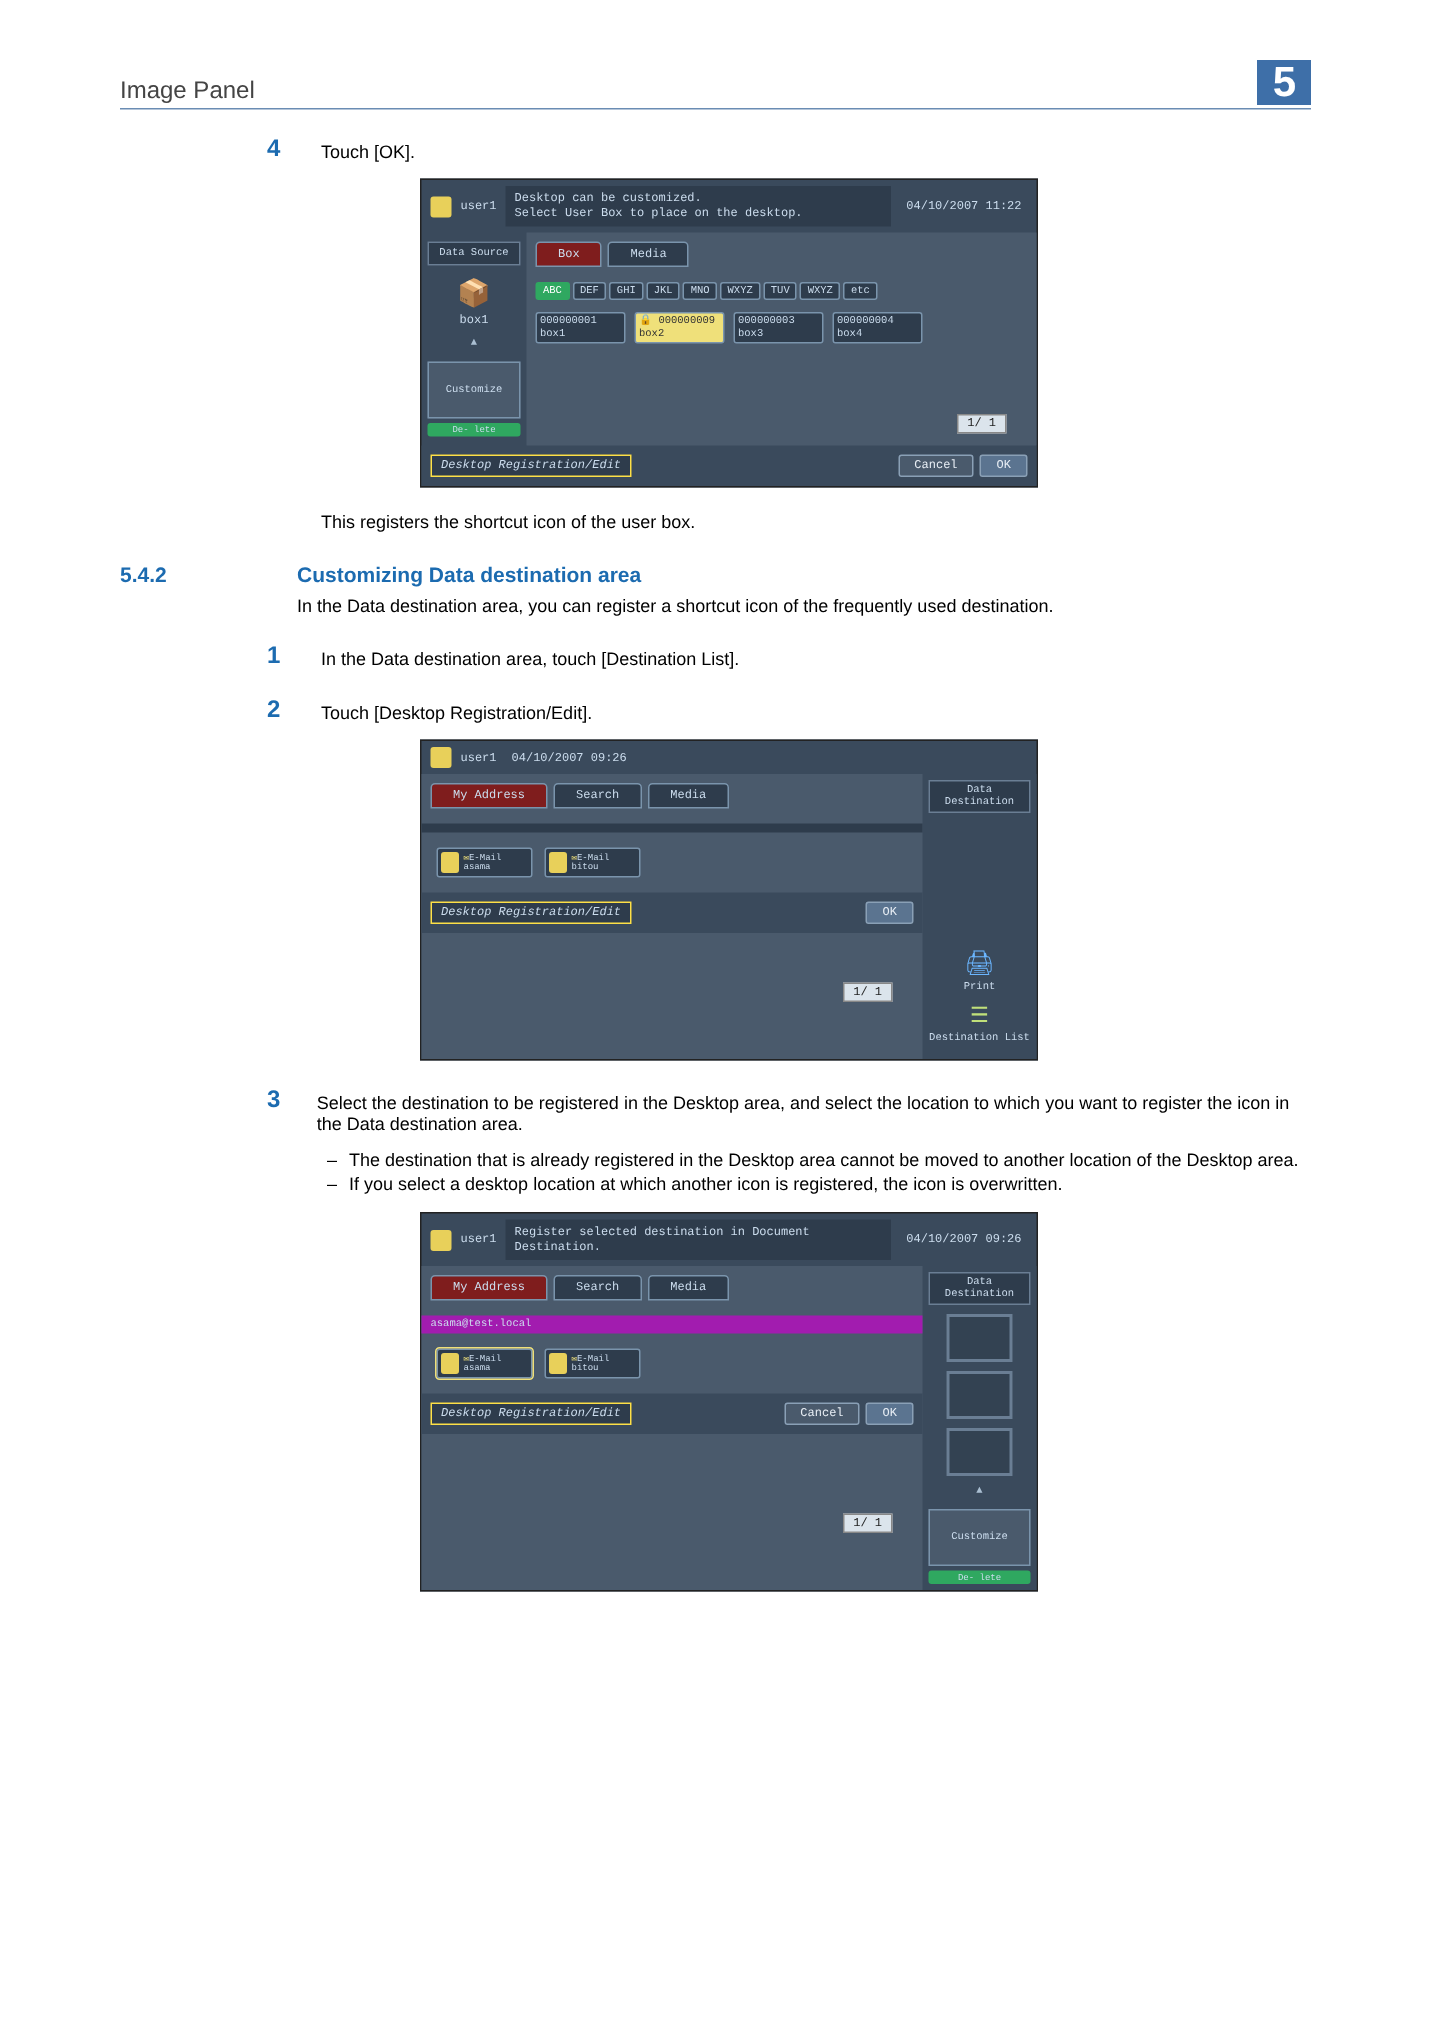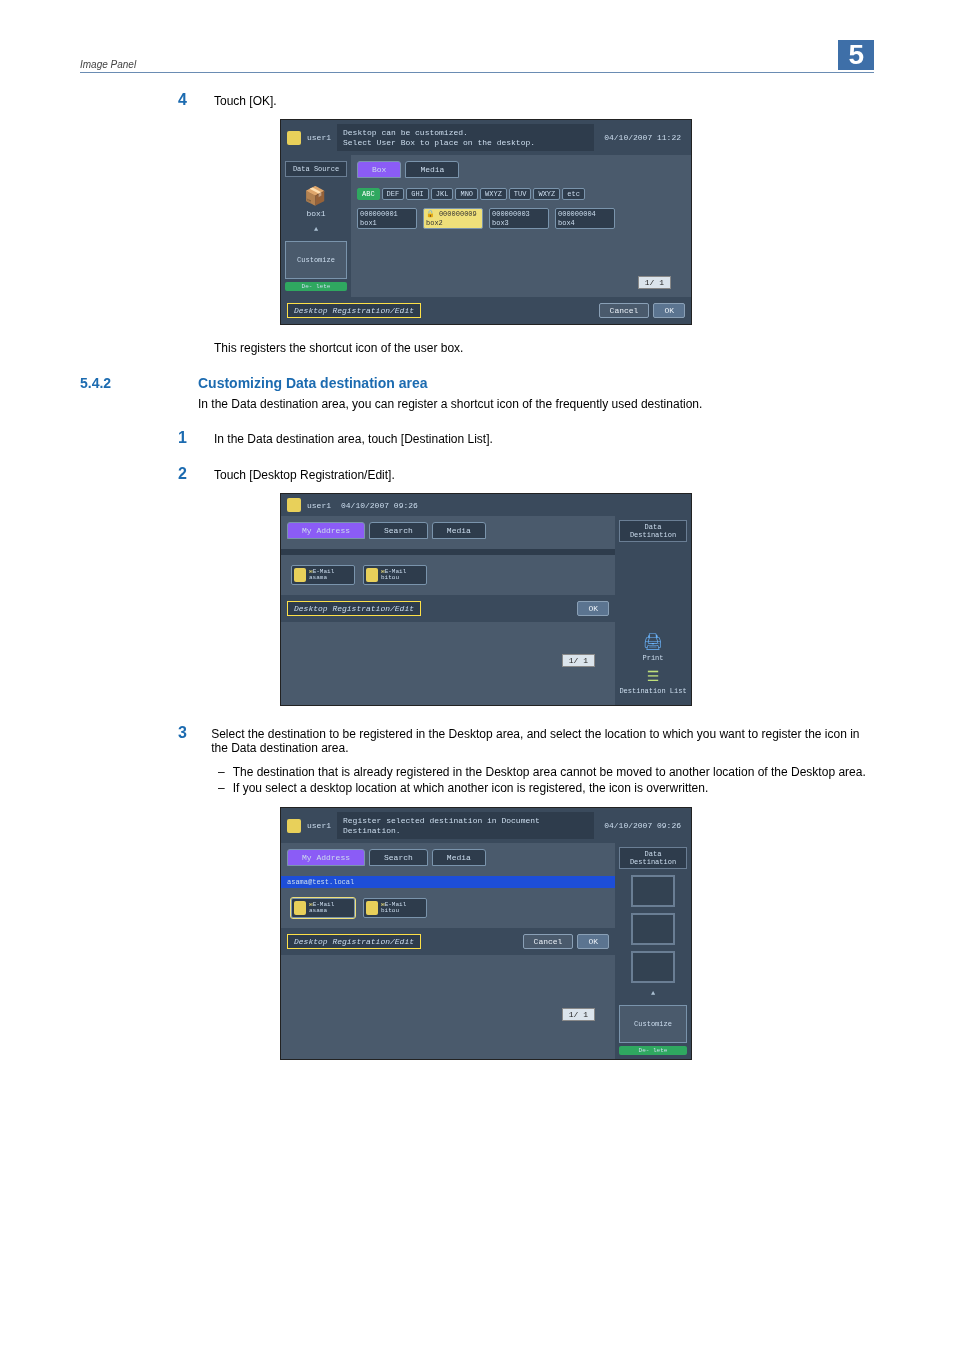--- a/index.html
+++ b/index.html
@@ -13,21 +13,21 @@
   .page {
     padding: 40px 80px 40px 80px;
   }
   .hdr {
     display: flex;
     justify-content: space-between;
     align-items: flex-end;
     border-bottom: 1px solid #6a8cb3;
     padding-bottom: 2px;
   }
-  .hdr-left { font-size: 10px; color: #444; font-style: italic; }
+  .hdr-left { font-size: 16px; color: #444; }
   .hdr-right {
     font-size: 28px; font-weight: bold; color: #fff;
     background: #3e6fa8; padding: 0 10px; line-height: 30px;
   }
   .step-line { display: flex; gap: 18px; margin: 18px 0 10px 98px; }
   .step-num { font-size: 16px; font-weight: bold; color: #1c6bb0; width: 18px; }
   .step-text { font-size: 12px; padding-top: 3px; }
   .indent-text { margin-left: 134px; font-size: 12px; }
   .sec-head { display: flex; gap: 28px; margin: 20px 0 6px 0; }
   .sec-num { font-size: 14px; font-weight: bold; color: #1c6bb0; width: 90px; }
@@ -48,21 +48,21 @@
   .sc-date { color:#cde; padding:0 4px; font-size:8px; }
   .avatar { width:14px;height:14px;background:#e8d05a;border-radius:2px; }
   .sc-body { display:flex; }
   .sc-side { width:62px; padding:6px 4px; }
   .sc-main { flex:1; background:#4a5a6c; padding:6px; position:relative; }
   .tabs { display:flex; gap:4px; margin-bottom:10px; }
   .tab-a, .tab-b {
     padding:3px 14px; border-radius:3px 3px 0 0; font-size:8px;
     background:#2e3c4c; border:1px solid #7a94ac;
   }
-  .tab-a.sel, .tab-b.sel { background:#8b5cf6; }
+  .tab-a.sel, .tab-b.sel { background:#7f1d1d; }
   .alpha { display:flex; gap:2px; margin-bottom:8px; flex-wrap:wrap; }
   .alpha span {
     padding:1px 4px; border:1px solid #7a94ac; background:#2e3c4c;
     font-size:7px; border-radius:2px;
   }
   .alpha span.sel { background:#2fa860; border-color:#2fa860; color:#fff; }
   .boxgrid { display:flex; gap:6px; flex-wrap:wrap; }
   .boxitem {
     width:54px; border:1px solid #7a94ac; background:#2e3c4c;
     font-size:7px; padding:1px 2px; border-radius:2px; line-height:1.2;
@@ -278,21 +278,21 @@
       <div class="sc-title-msg">Register selected destination in Document Destination.</div>
       <span class="sc-date">04/10/2007 09:26</span>
     </div>
     <div class="sc-body">
       <div class="sc-main" style="padding:0">
         <div class="tabs" style="padding:6px 6px 0 6px">
           <span class="tab-b sel">My Address</span>
           <span class="tab-b">Search</span>
           <span class="tab-b">Media</span>
         </div>
-        <div class="addr-line" style="background:#1d4ed8">asama@test.local</div>
+        <div class="addr-line" style="background:#a21caf">asama@test.local</div>
         <div style="padding:10px;display:flex;gap:8px">
           <div class="dest-card sel">
             <span class="mini"></span>
             <span class="dlabel"><span class="y">✉</span><span>E-Mail</span><br><span>asama</span></span>
           </div>
           <div class="dest-card">
             <span class="mini"></span>
             <span class="dlabel"><span class="y">✉</span><span>E-Mail</span><br><span>bitou</span></span>
           </div>
         </div>

